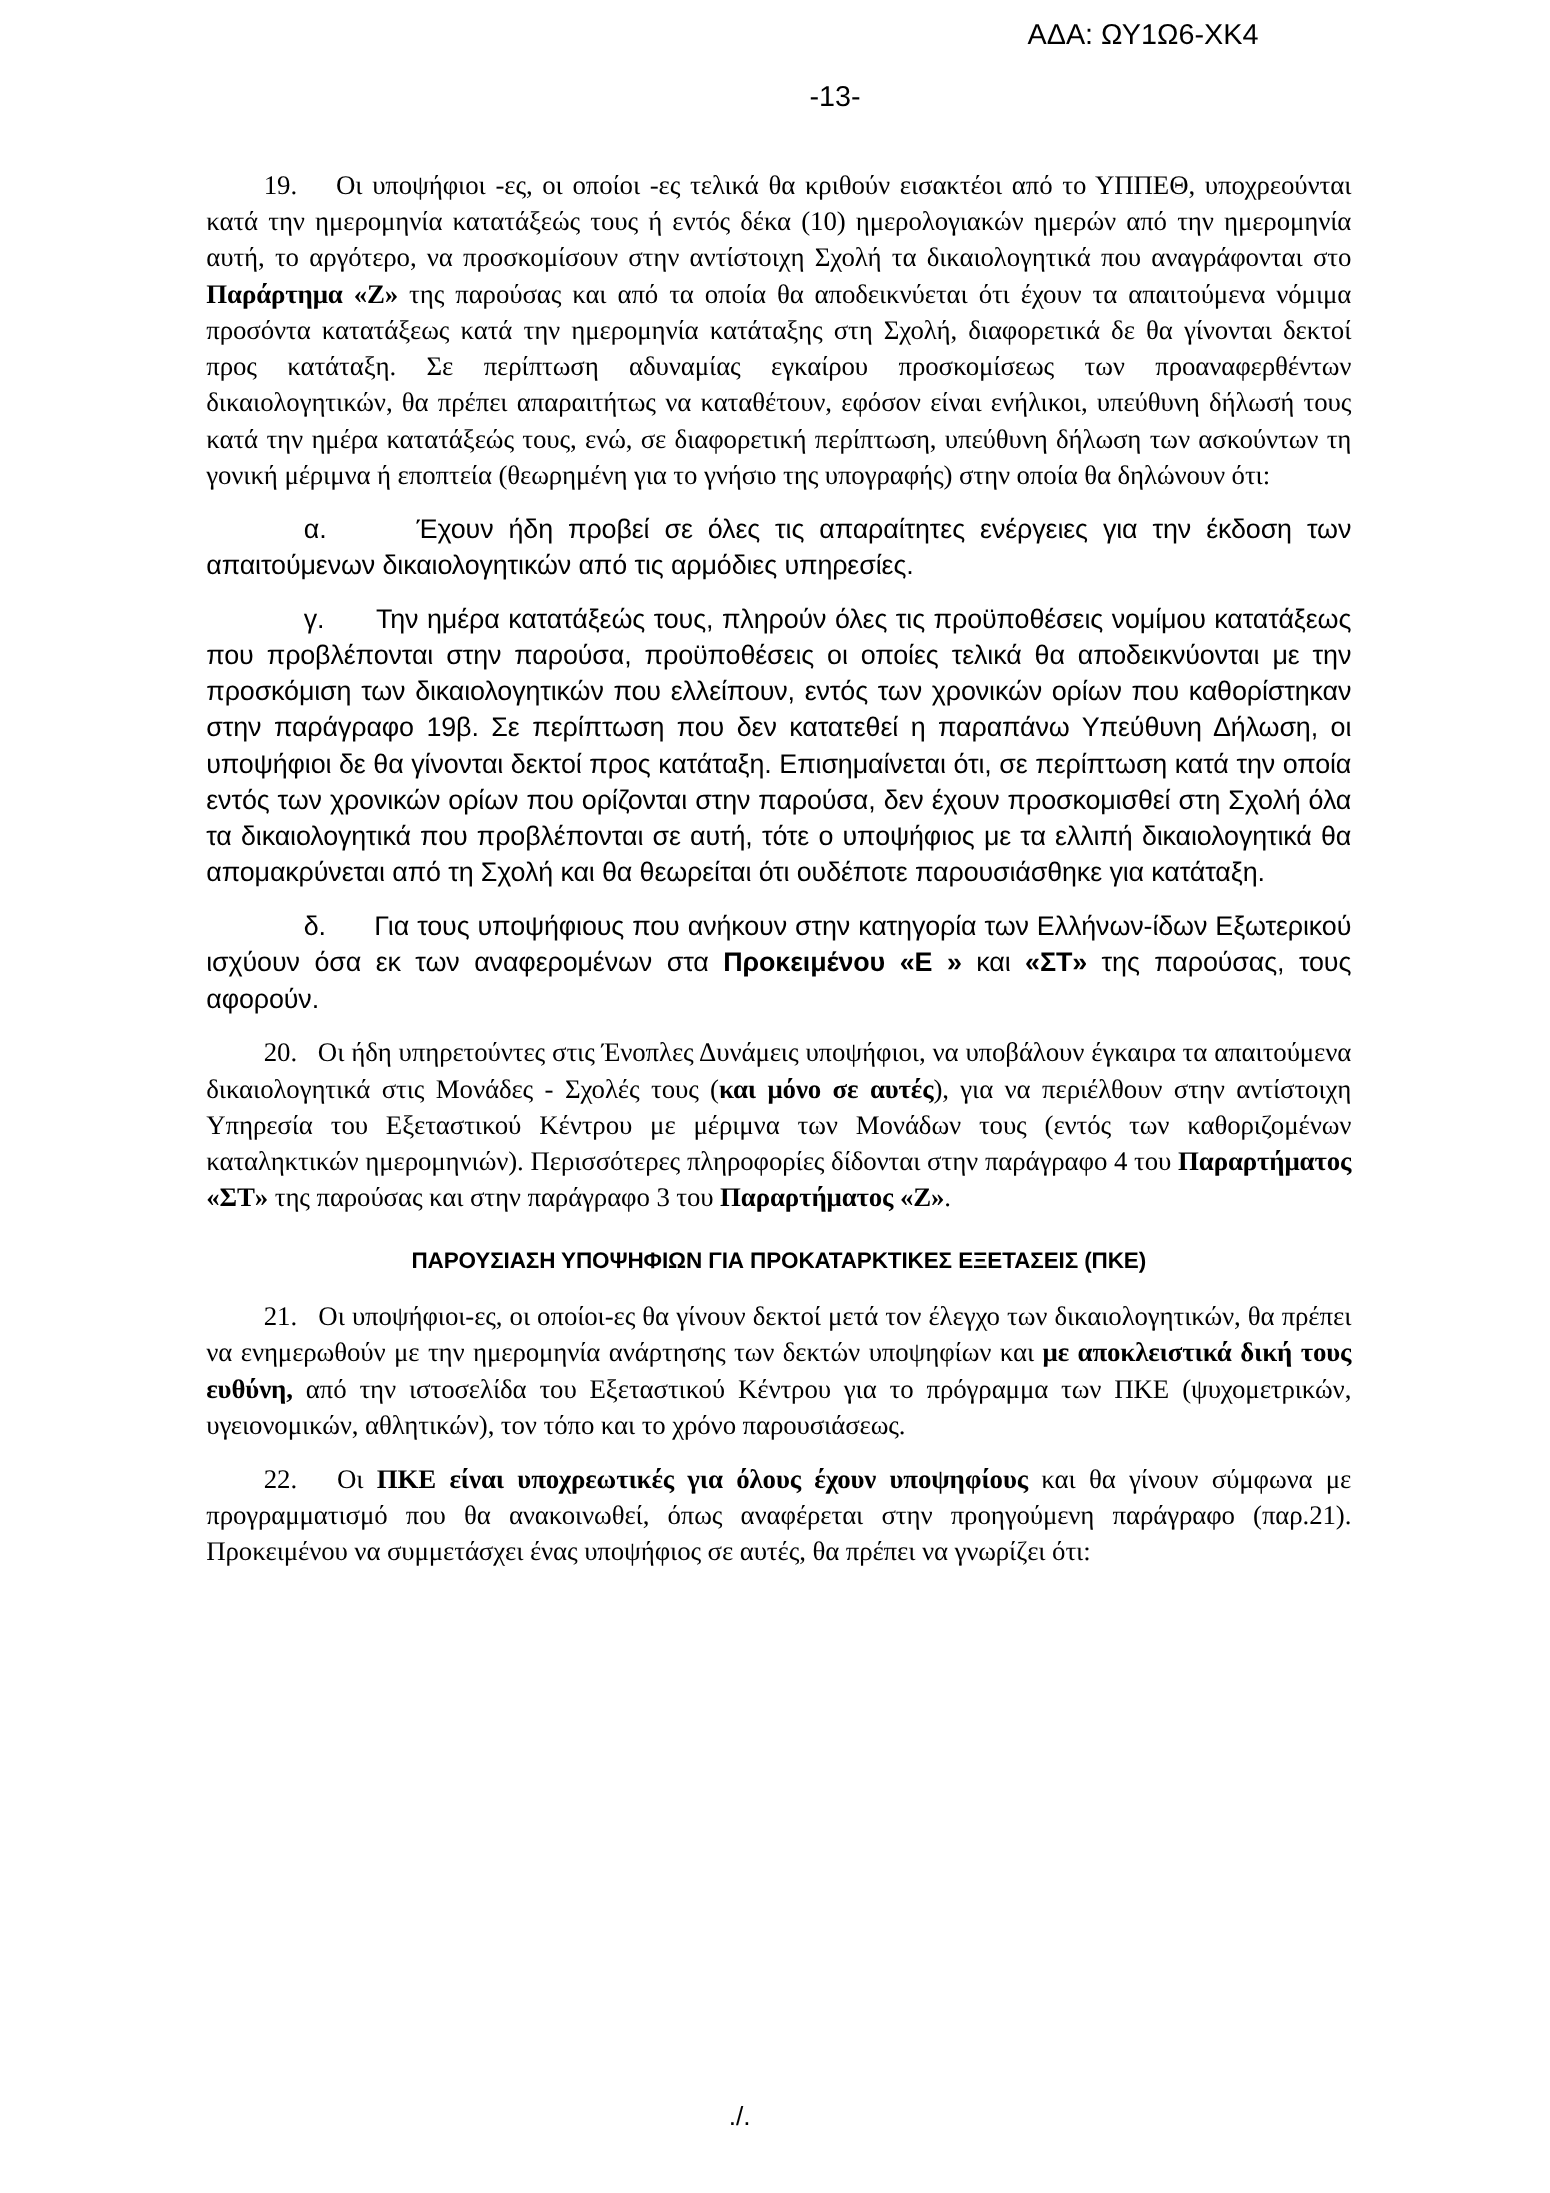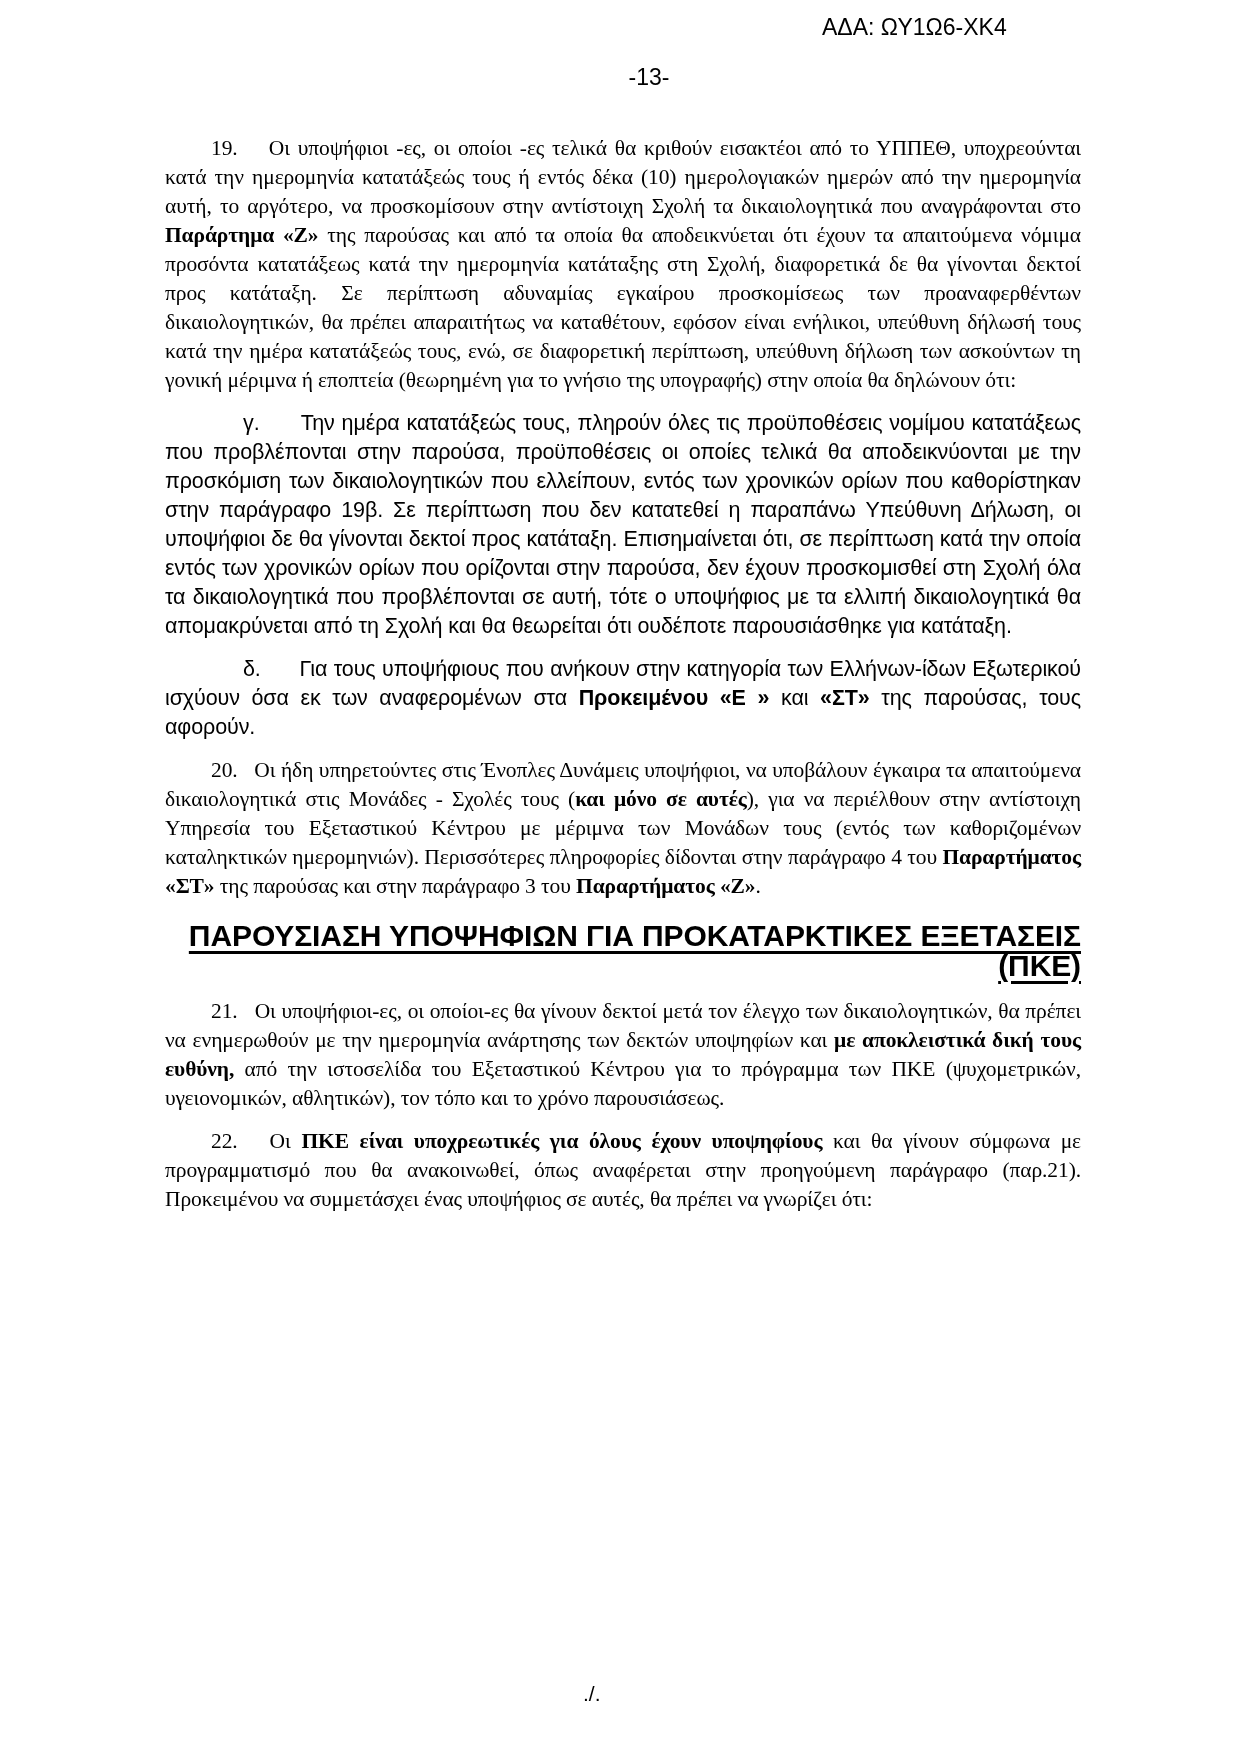--- a/index.html
+++ b/index.html
@@ -9,41 +9,40 @@
     background:#ffffff;
     color:#000000;
     font-family:"Liberation Sans", sans-serif;
     overflow:hidden;
   }
   .ada {
     position:absolute; left:822px; top:12px;
     font-size:23px; line-height:30px; white-space:nowrap;
   }
   .pagenum {
-    position:absolute; left:649px; top:62px;
+    position:absolute; left:668px; top:62px;
     transform:translateX(-50%);
     font-size:23px; line-height:30px;
   }
   .body {
     position:absolute; left:165px; top:134px; width:916px;
     font-size:21.5px; line-height:29px;
     text-align:justify;
     letter-spacing:-0.1px;
   }
   .body p { margin:0 0 14px 0; }
   .num  { text-indent:46px;font-family:Liberation Serif, serif; }
   .sub  { text-indent:78px; }
   .b    { font-weight:bold; }
   .section-heading {
     margin:20px 0 16px 0;
-    font-size:30px; line-height:30px;
+    font-size:18px; line-height:30px;
     font-weight:bold;
-    text-align:right;
+    text-align:center;
     text-indent:0;
-    text-decoration:underline;
     text-decoration-thickness:2.5px;
     text-underline-offset:5px;
   }
   .footer-mark {
     position:absolute; left:583px; top:1680px;
     font-size:21px; line-height:28px;
   }
 </style>
 </head>
 <body>
@@ -51,20 +50,21 @@
 <div class="page">
 
   <div class="ada">ΑΔΑ: ΩΥ1Ω6-ΧΚ4</div>
 
   <div class="pagenum">-13-</div>
 
   <div class="body">
 
     <p class="num"><span>19.&nbsp;&nbsp;&nbsp;&nbsp;Οι υποψήφιοι -ες, οι οποίοι -ες τελικά θα κριθούν εισακτέοι από το ΥΠΠΕΘ, υποχρεούνται κατά την ημερομηνία κατατάξεώς τους ή εντός δέκα (10) ημερολογιακών ημερών από την ημερομηνία αυτή, το αργότερο, να προσκομίσουν στην αντίστοιχη Σχολή τα δικαιολογητικά που αναγράφονται στο </span><span class="b">Παράρτημα «Ζ»</span><span> της παρούσας και από τα οποία θα αποδεικνύεται ότι έχουν τα απαιτούμενα νόμιμα προσόντα κατατάξεως κατά την ημερομηνία κατάταξης στη Σχολή, διαφορετικά δε θα γίνονται δεκτοί προς κατάταξη. Σε περίπτωση αδυναμίας εγκαίρου προσκομίσεως των προαναφερθέντων δικαιολογητικών, θα πρέπει απαραιτήτως να καταθέτουν, εφόσον είναι ενήλικοι, υπεύθυνη δήλωσή τους κατά την ημέρα κατατάξεώς τους, ενώ, σε διαφορετική περίπτωση, υπεύθυνη δήλωση των ασκούντων τη γονική μέριμνα ή εποπτεία (θεωρημένη για το γνήσιο της υπογραφής) στην οποία θα δηλώνουν ότι:</span></p>
 
+    <p class="sub"><span>α.&nbsp;&nbsp;&nbsp;&nbsp;&nbsp;&nbsp;Έχουν ήδη προβεί σε όλες τις απαραίτητες ενέργειες για την έκδοση των απαιτούμενων δικαιολογητικών από τις αρμόδιες υπηρεσίες.</span></p>
 
 
     <p class="sub"><span>γ.&nbsp;&nbsp;&nbsp;&nbsp;&nbsp;&nbsp;Την ημέρα κατατάξεώς τους, πληρούν όλες τις προϋποθέσεις νομίμου κατατάξεως που προβλέπονται στην παρούσα, προϋποθέσεις οι οποίες τελικά θα αποδεικνύονται με την προσκόμιση των δικαιολογητικών που ελλείπουν, εντός των χρονικών ορίων που καθορίστηκαν στην παράγραφο 19β. Σε περίπτωση που δεν κατατεθεί η παραπάνω Υπεύθυνη Δήλωση, οι υποψήφιοι δε θα γίνονται δεκτοί προς κατάταξη. Επισημαίνεται ότι, σε περίπτωση κατά την οποία εντός των χρονικών ορίων που ορίζονται στην παρούσα, δεν έχουν προσκομισθεί στη Σχολή όλα τα δικαιολογητικά που προβλέπονται σε αυτή, τότε ο υποψήφιος με τα ελλιπή δικαιολογητικά θα απομακρύνεται από τη Σχολή και θα θεωρείται ότι ουδέποτε παρουσιάσθηκε για κατάταξη.</span></p>
 
     <p class="sub"><span>δ.&nbsp;&nbsp;&nbsp;&nbsp;&nbsp;&nbsp;Για τους υποψήφιους που ανήκουν στην κατηγορία των Ελλήνων-ίδων Εξωτερικού ισχύουν όσα εκ των αναφερομένων στα </span><span class="b">Προκειμένου «Ε »</span><span> και </span><span class="b">«ΣΤ»</span><span> της παρούσας, τους αφορούν.</span></p>
 
     <p class="num"><span>20.&nbsp;&nbsp;&nbsp;Οι ήδη υπηρετούντες στις Ένοπλες Δυνάμεις υποψήφιοι, να υποβάλουν έγκαιρα τα απαιτούμενα δικαιολογητικά στις Μονάδες - Σχολές τους (</span><span class="b">και μόνο σε αυτές</span><span>), για να περιέλθουν στην αντίστοιχη Υπηρεσία του Εξεταστικού Κέντρου με μέριμνα των Μονάδων τους (εντός των καθοριζομένων καταληκτικών ημερομηνιών). Περισσότερες πληροφορίες δίδονται στην παράγραφο 4 του </span><span class="b">Παραρτήματος «ΣΤ»</span><span> της παρούσας και στην παράγραφο 3 του </span><span class="b">Παραρτήματος «Ζ»</span><span>.</span></p>
 
     <h2 class="section-heading">ΠΑΡΟΥΣΙΑΣΗ ΥΠΟΨΗΦΙΩΝ ΓΙΑ ΠΡΟΚΑΤΑΡΚΤΙΚΕΣ ΕΞΕΤΑΣΕΙΣ (ΠΚΕ)</h2>
 

